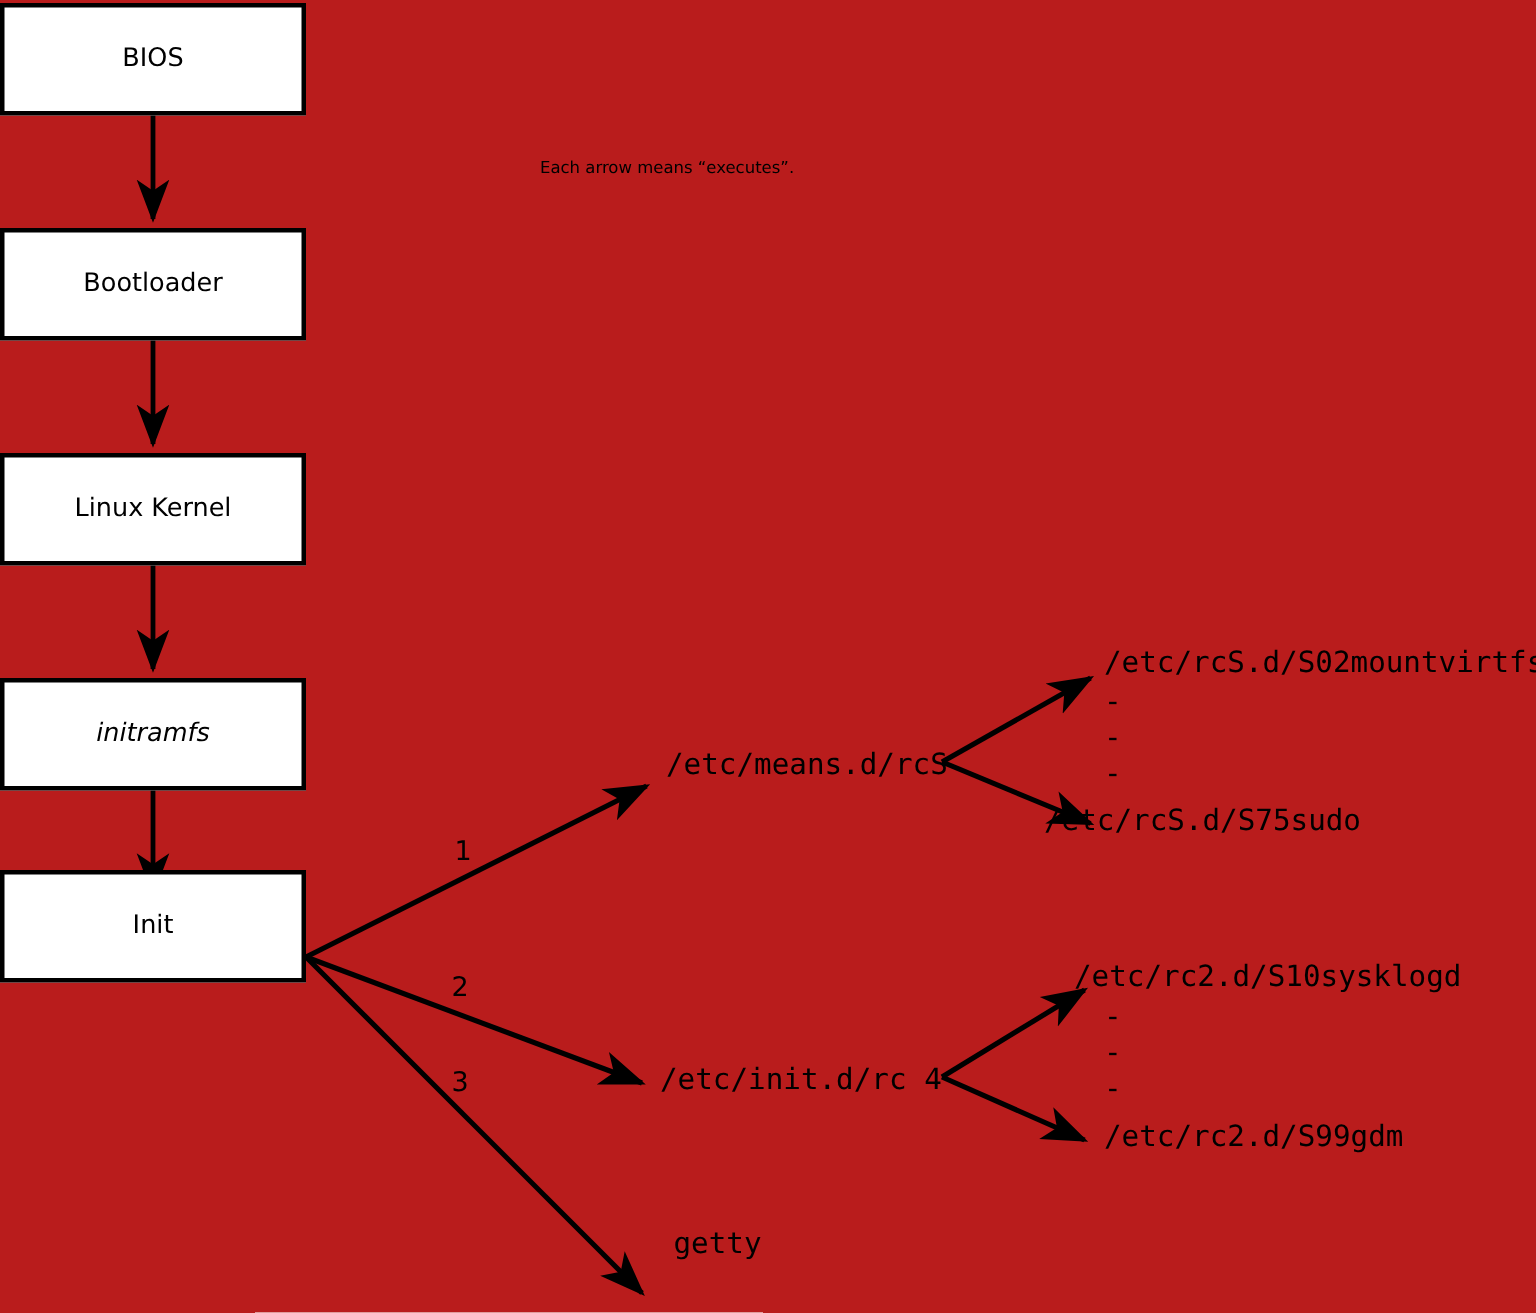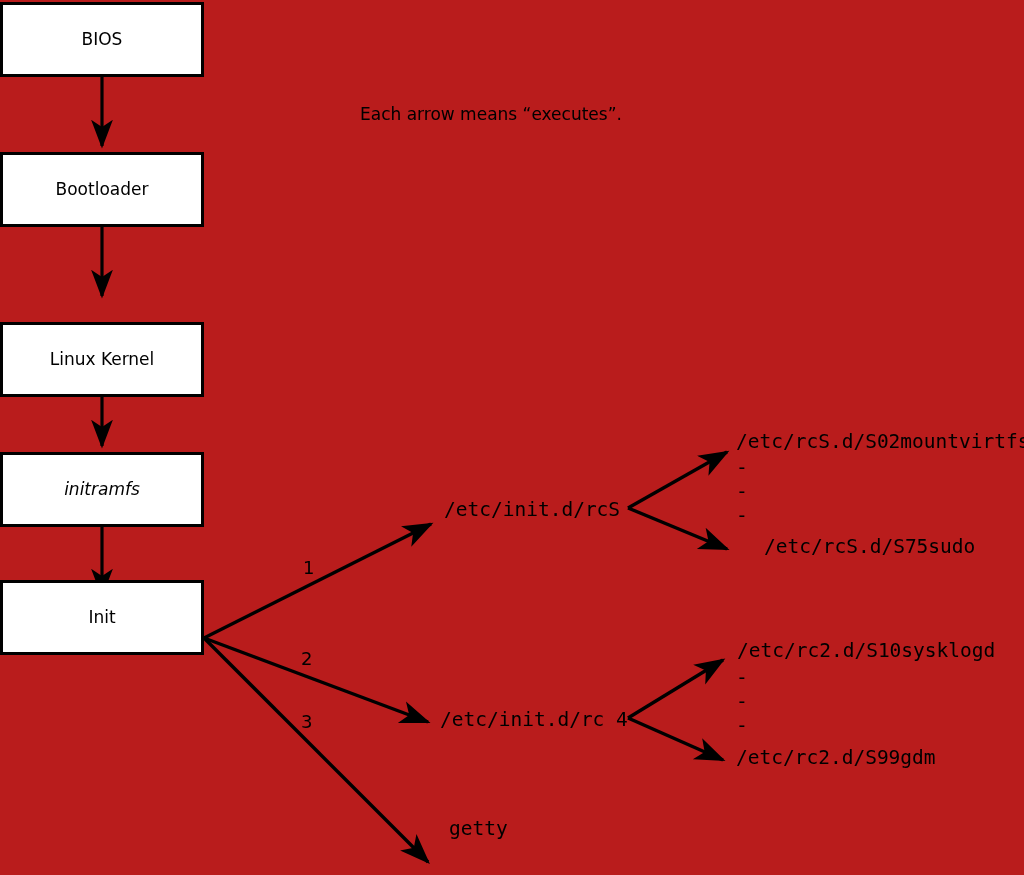--- a/index.html
+++ b/index.html
@@ -38,21 +38,21 @@
     font-family: "DejaVu Sans", sans-serif;
     font-size: 17px;
     color: #000000;
     line-height: 1;
     white-space: nowrap;
   }
   
   .note-text {
     position: absolute;
     font-family: "DejaVu Sans", sans-serif;
-    font-size: 17px;
+    font-size: 11px;
     color: #000000;
     white-space: nowrap;
     line-height: 1;
   }
   .mono-label {
     position: absolute;
     font-family: "DejaVu Sans Mono", "Liberation Mono", monospace;
     font-size: 19.5px;
     color: #000000;
     white-space: pre;
@@ -112,49 +112,49 @@
   </svg>
 
   <div class="stage-box" style="left:0px; top:2px; width:204px; height:75px;">
     <span class="stage-label">BIOS</span>
   </div>
 
   <div class="stage-box" style="left:0px; top:152px; width:204px; height:75px;">
     <span class="stage-label">Bootloader</span>
   </div>
 
-  <div class="stage-box" style="left:0px; top:302px; width:204px; height:75px;margin-top:20px;">
+  <div class="stage-box" style="left:0px; top:302px; width:204px; height:75px;">
     <span class="stage-label">Linux Kernel</span>
   </div>
 
   <div class="stage-box" style="left:0px; top:452px; width:204px; height:75px;font-style:italic;">
     <span class="stage-label">initramfs</span>
   </div>
 
   <div class="stage-box" style="left:0px; top:580px; width:204px; height:75px;">
     <span class="stage-label">Init</span>
   </div>
 
   <div class="note-text" style="left:360px; top:106px;">Each arrow means “executes”.</div>
 
   <div class="branch-num" style="left:303px; top:559px;">1</div>
   <div class="branch-num" style="left:301px; top:650px;">2</div>
   <div class="branch-num" style="left:301px; top:713px;">3</div>
 
-  <div class="mono-label" style="left:444px; top:500px;">/etc/init.d/rcS</div>
+  <div class="mono-label" style="left:444px; top:500px;">/etc/means.d/rcS</div>
 
   <div class="mono-label" style="left:440px; top:710px;">/etc/init.d/rc 4</div>
 
   <div class="mono-label" style="left:449px; top:819px;">getty</div>
 
   <div class="mono-label" style="left:736px; top:432px;">/etc/rcS.d/S02mountvirtfs</div>
   <div class="ellipsis-dash" style="left:736px; top:458px;">-</div>
   <div class="ellipsis-dash" style="left:736px; top:482px;">-</div>
   <div class="ellipsis-dash" style="left:736px; top:506px;">-</div>
-  <div class="mono-label" style="left:764px; top:537px;">/etc/rcS.d/S75sudo</div>
+  <div class="mono-label" style="left:696px; top:537px;">/etc/rcS.d/S75sudo</div>
 
-  <div class="mono-label" style="left:737px; top:641px;">/etc/rc2.d/S10sysklogd</div>
+  <div class="mono-label" style="left:716px; top:641px;">/etc/rc2.d/S10sysklogd</div>
   <div class="ellipsis-dash" style="left:736px; top:668px;">-</div>
   <div class="ellipsis-dash" style="left:736px; top:692px;">-</div>
   <div class="ellipsis-dash" style="left:736px; top:716px;">-</div>
   <div class="mono-label" style="left:736px; top:748px;text-align:right;">/etc/rc2.d/S99gdm</div>
 
 </div>
 
 </body></html>

